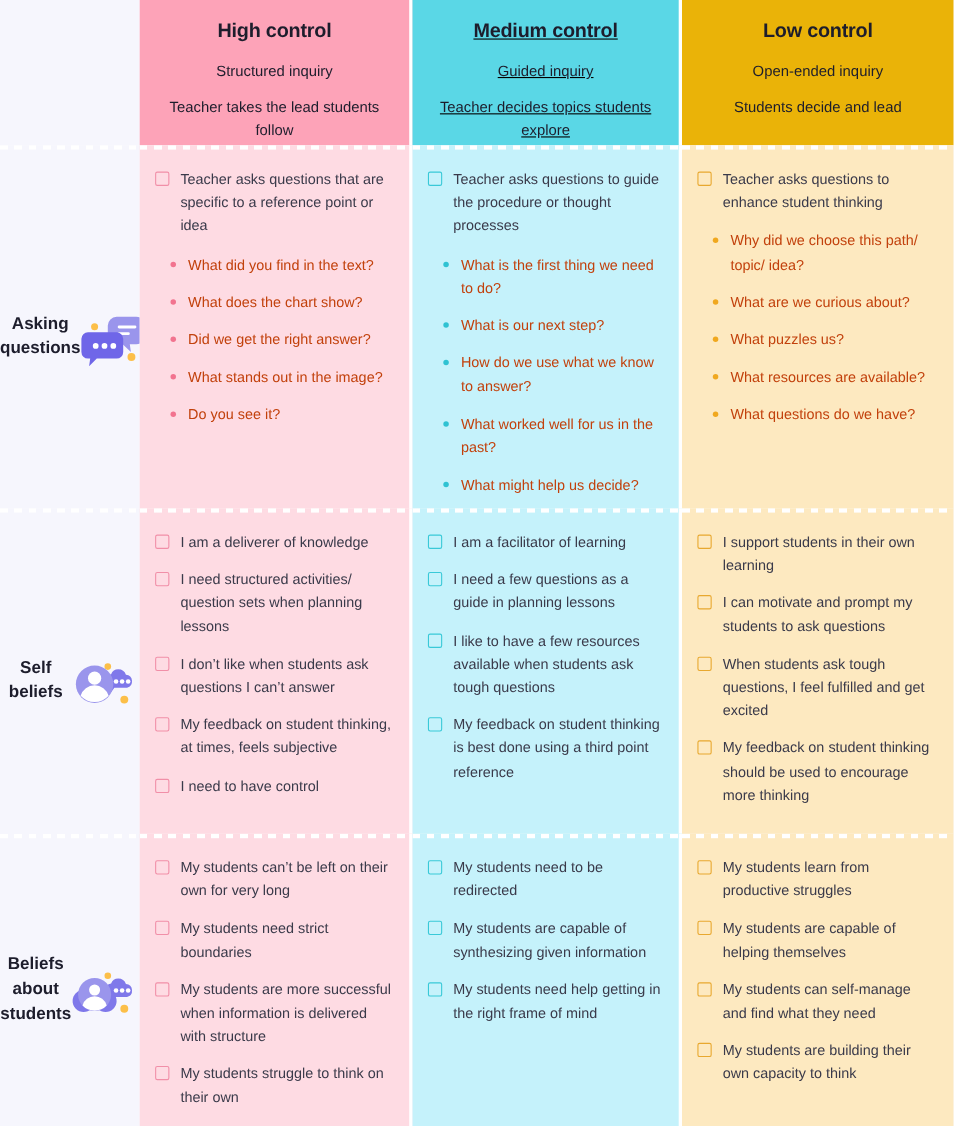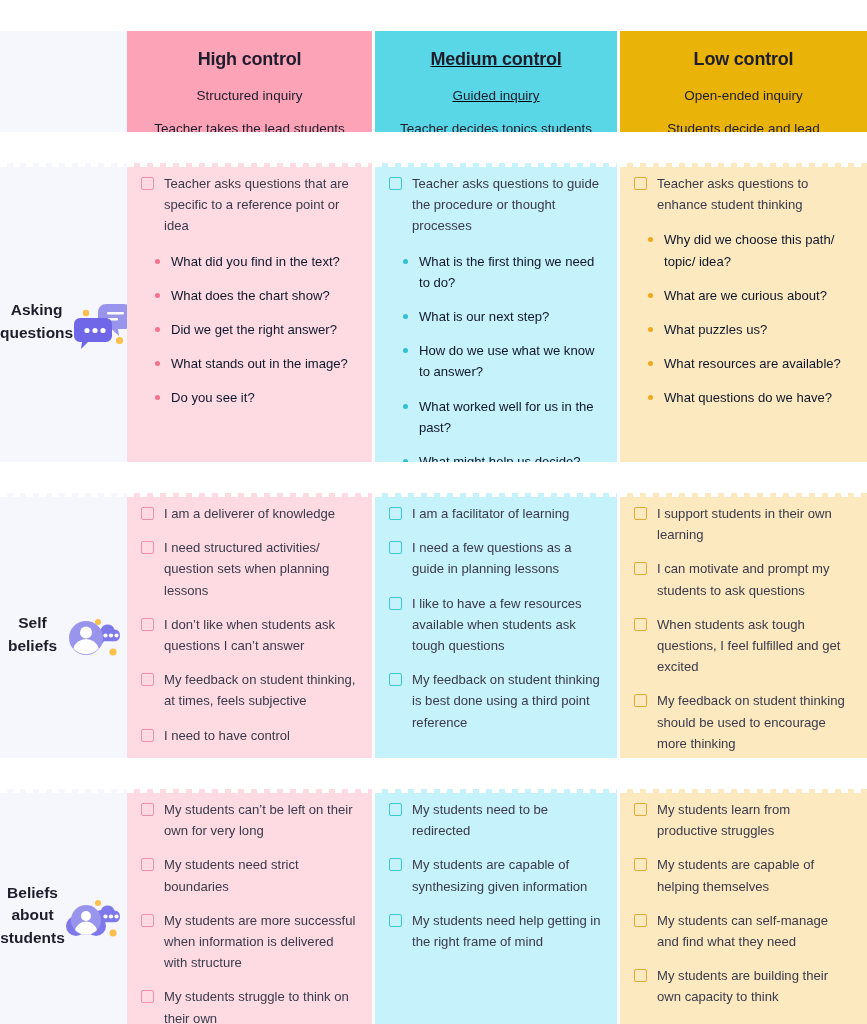--- a/index.html
+++ b/index.html
@@ -20,21 +20,20 @@
     width: 867px;
     height: 1024px;
     column-gap: 0;
     row-gap: 0;
     background: #ffffff;
   }
   .cell {
     position: relative;
     box-sizing: border-box;
     overflow: hidden;
-    margin-top: 31px;
   }
   
   .col-label      { background: #f6f6fd; }
 
   .hdr           { border-right: 3px solid #ffffff; }
   .hdr-high      { background: #fda3b8; }
   .hdr-medium    { background: #5ad7e6; text-decoration: underline; }
   .hdr-low       { background: #eab308; }
 
   .body-high     { background: #fedbe3; border-right: 3px solid #ffffff; }
@@ -108,21 +107,21 @@
     color: #1d1d2c;
     line-height: 1.45;
     max-width: 112px;
   }
   .row-icon {
     margin-top: 14px;
   }
 
   
   .list {
-    padding: 10px 14px 10px 14px;
+    padding: 20px 14px 10px 14px;
     box-sizing: border-box;
   }
   .item {
     display: flex;
     align-items: flex-start;
     margin-bottom: 13px;
   }
   .chk {
     flex: 0 0 auto;
     width: 11px;
@@ -160,21 +159,21 @@
     background: #f2738f;
     margin-top: 8px;
     margin-right: 11px;
   }
   .body-medium .dot { background: #2fc2d2; }
   .body-low    .dot { background: #f0a81f; }
 
   .subitem-text {
     font-size: 13.1px;
     line-height: 1.62;
-    color: #0f172a;
+    color: #c2410c;
     flex: 1;
   }
 </style>
 </head>
 <body>
 
 <div class="matrix">
 
   <div class="cell col-label"></div>
 

